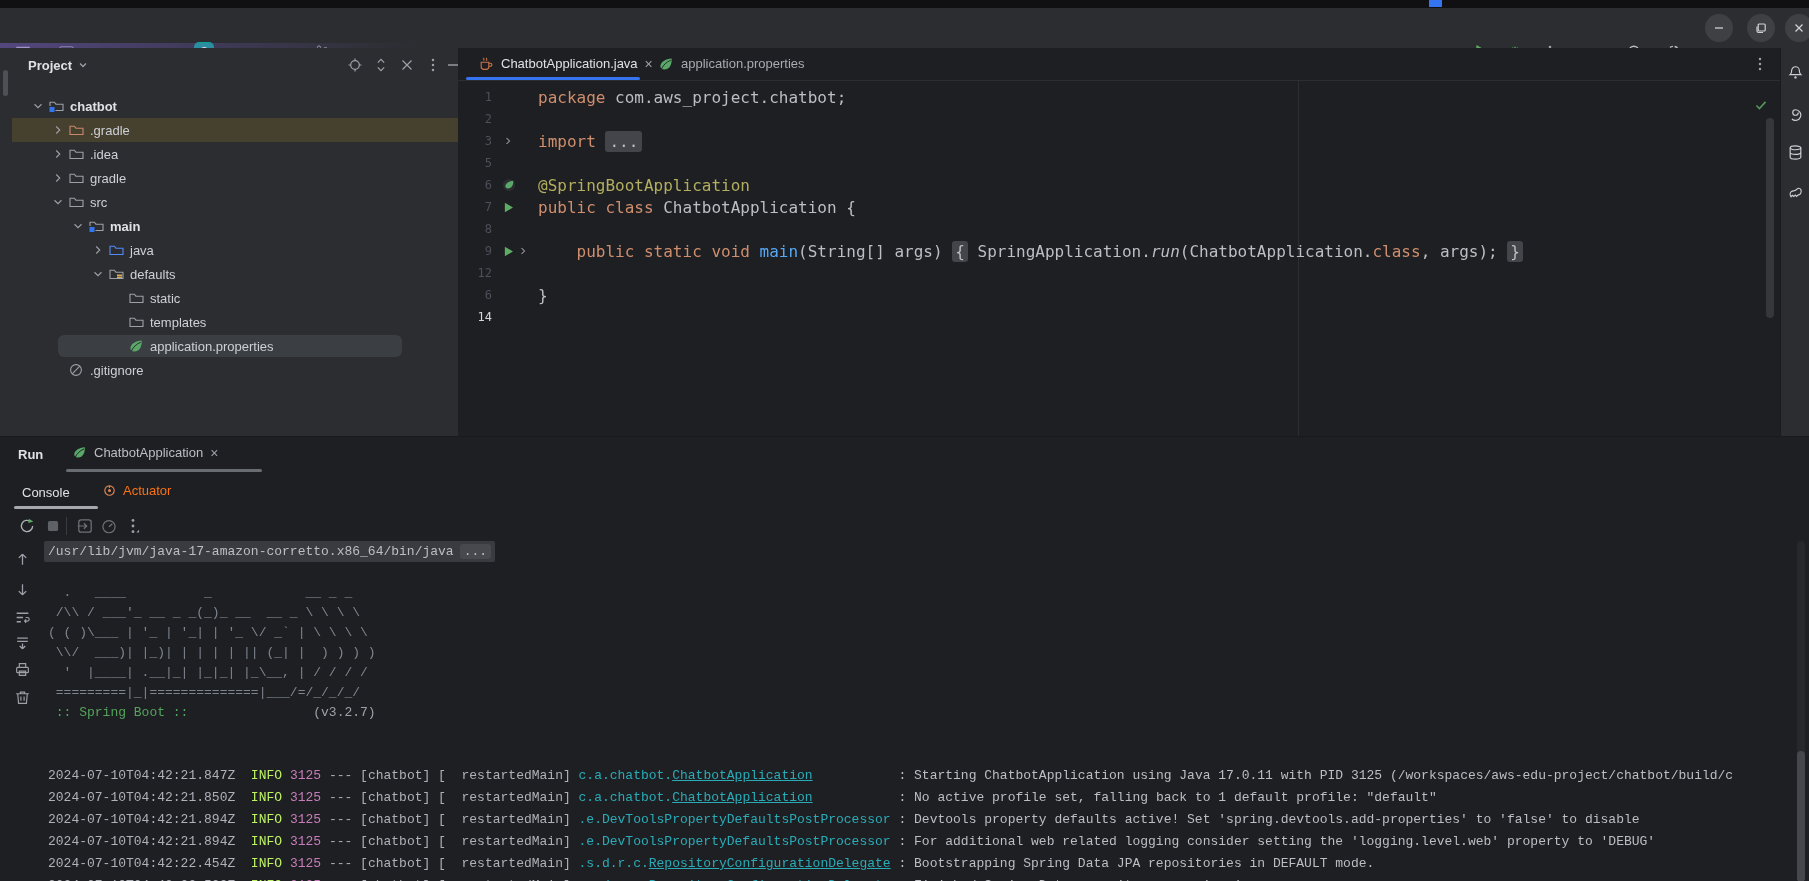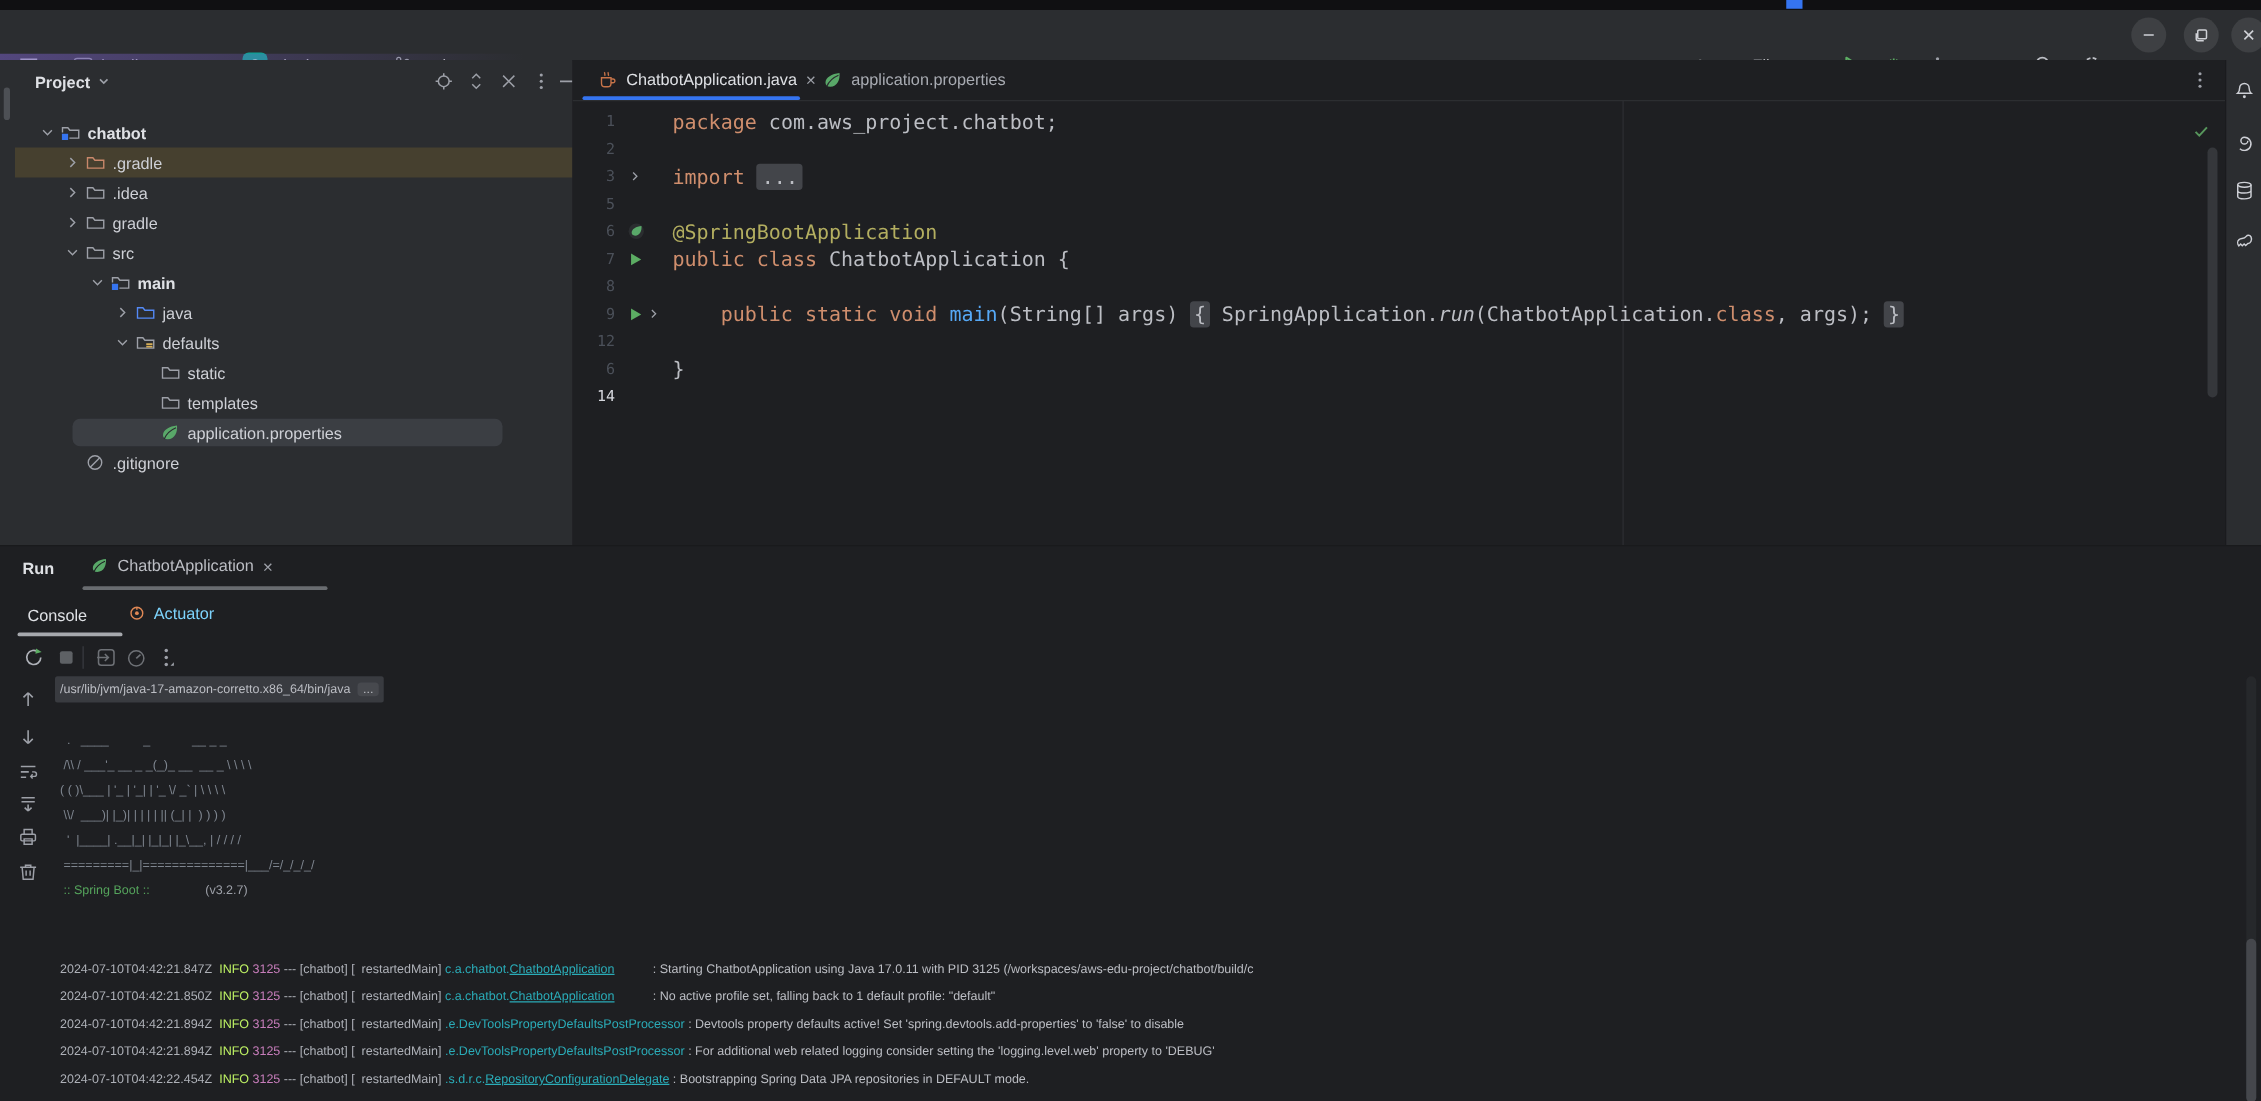--- a/index.html
+++ b/index.html
@@ -57,27 +57,27 @@
   .escroll{position:absolute;left:1308px;top:70px;width:8px;height:200px;background:#45474c;border-radius:4px;opacity:.6;}
   .rightstrip{left:1780px;top:48px;width:29px;height:388px;background:#2b2d30;border-left:1px solid #1a1b1e;}
   .rsicon{position:absolute;left:6px;width:17px;height:17px;}
   
   .runpanel{left:0;top:436px;width:1809px;height:445px;background:#1e1f22;border-top:1px solid #191a1c;}
   .run-title{position:absolute;left:18px;top:10px;font-weight:700;color:#dfe1e5;}
   .runtab{position:absolute;left:72px;top:8px;display:flex;align-items:center;gap:7px;color:#bcbec4;}
   .runtab-underline{position:absolute;left:66px;top:32px;width:196px;height:3px;background:#696c70;border-radius:2px;}
   .ctab-console{position:absolute;left:22px;top:48px;color:#dfe1e5;}
   .ctab-underline{position:absolute;left:14px;top:69px;width:84px;height:3px;background:#a6a8ad;border-radius:2px;}
-  .ctab-actuator{position:absolute;left:102px;top:46px;display:flex;align-items:center;gap:6px;color:#7dd3fc;}
+  .ctab-actuator{position:absolute;left:102px;top:46px;display:flex;align-items:center;gap:6px;color:#f97316;}
   .runtool{position:absolute;top:80px;width:18px;height:18px;}
   .runtool-sep{position:absolute;left:66px;top:80px;width:1px;height:18px;background:#393b40;}
   .congut{position:absolute;left:14px;top:106px;width:20px;}
   .congut .gi{position:absolute;left:0;width:17px;height:17px;}
-  #console{position:absolute;left:48px;top:100px;width:1746px;font-family:Liberation Sans, sans-serif;
-           font-size:10px;white-space:pre;}
+  #console{position:absolute;left:48px;top:100px;width:1746px;font-family:Liberation Mono, monospace;
+           font-size:13px;white-space:pre;}
   .cmdline{position:absolute;left:-4px;top:4px;height:21px;display:flex;align-items:center;
            background:#393b40;border-radius:2px;padding:0 4px;color:#bcbec4;}
   .cmd-ell{background:#47494e;border-radius:3px;padding:0 4px;margin-left:6px;}
   #banner{position:absolute;left:0;top:46px;color:#7e858f;line-height:20px;}
   .bgreen{color:#55a45c;} .bgray{color:#9da0a8;}
   #logs{position:absolute;left:0;top:228px;line-height:22px;}
   .lg-ts{color:#aeb1b8;} .lg-lvl{color:#bef264;} .lg-pid{color:#c77dbb;} .lg-ctx{color:#aeb1b8;}
   .lg-logger{color:#2aacb8;} .lg-link{color:#2aacb8;text-decoration:underline;}
   .lg-msg{color:#bcbec4;}
   .conscroll-track{position:absolute;left:1797px;top:104px;width:8px;height:341px;background:#26282b;border-radius:4px;}

